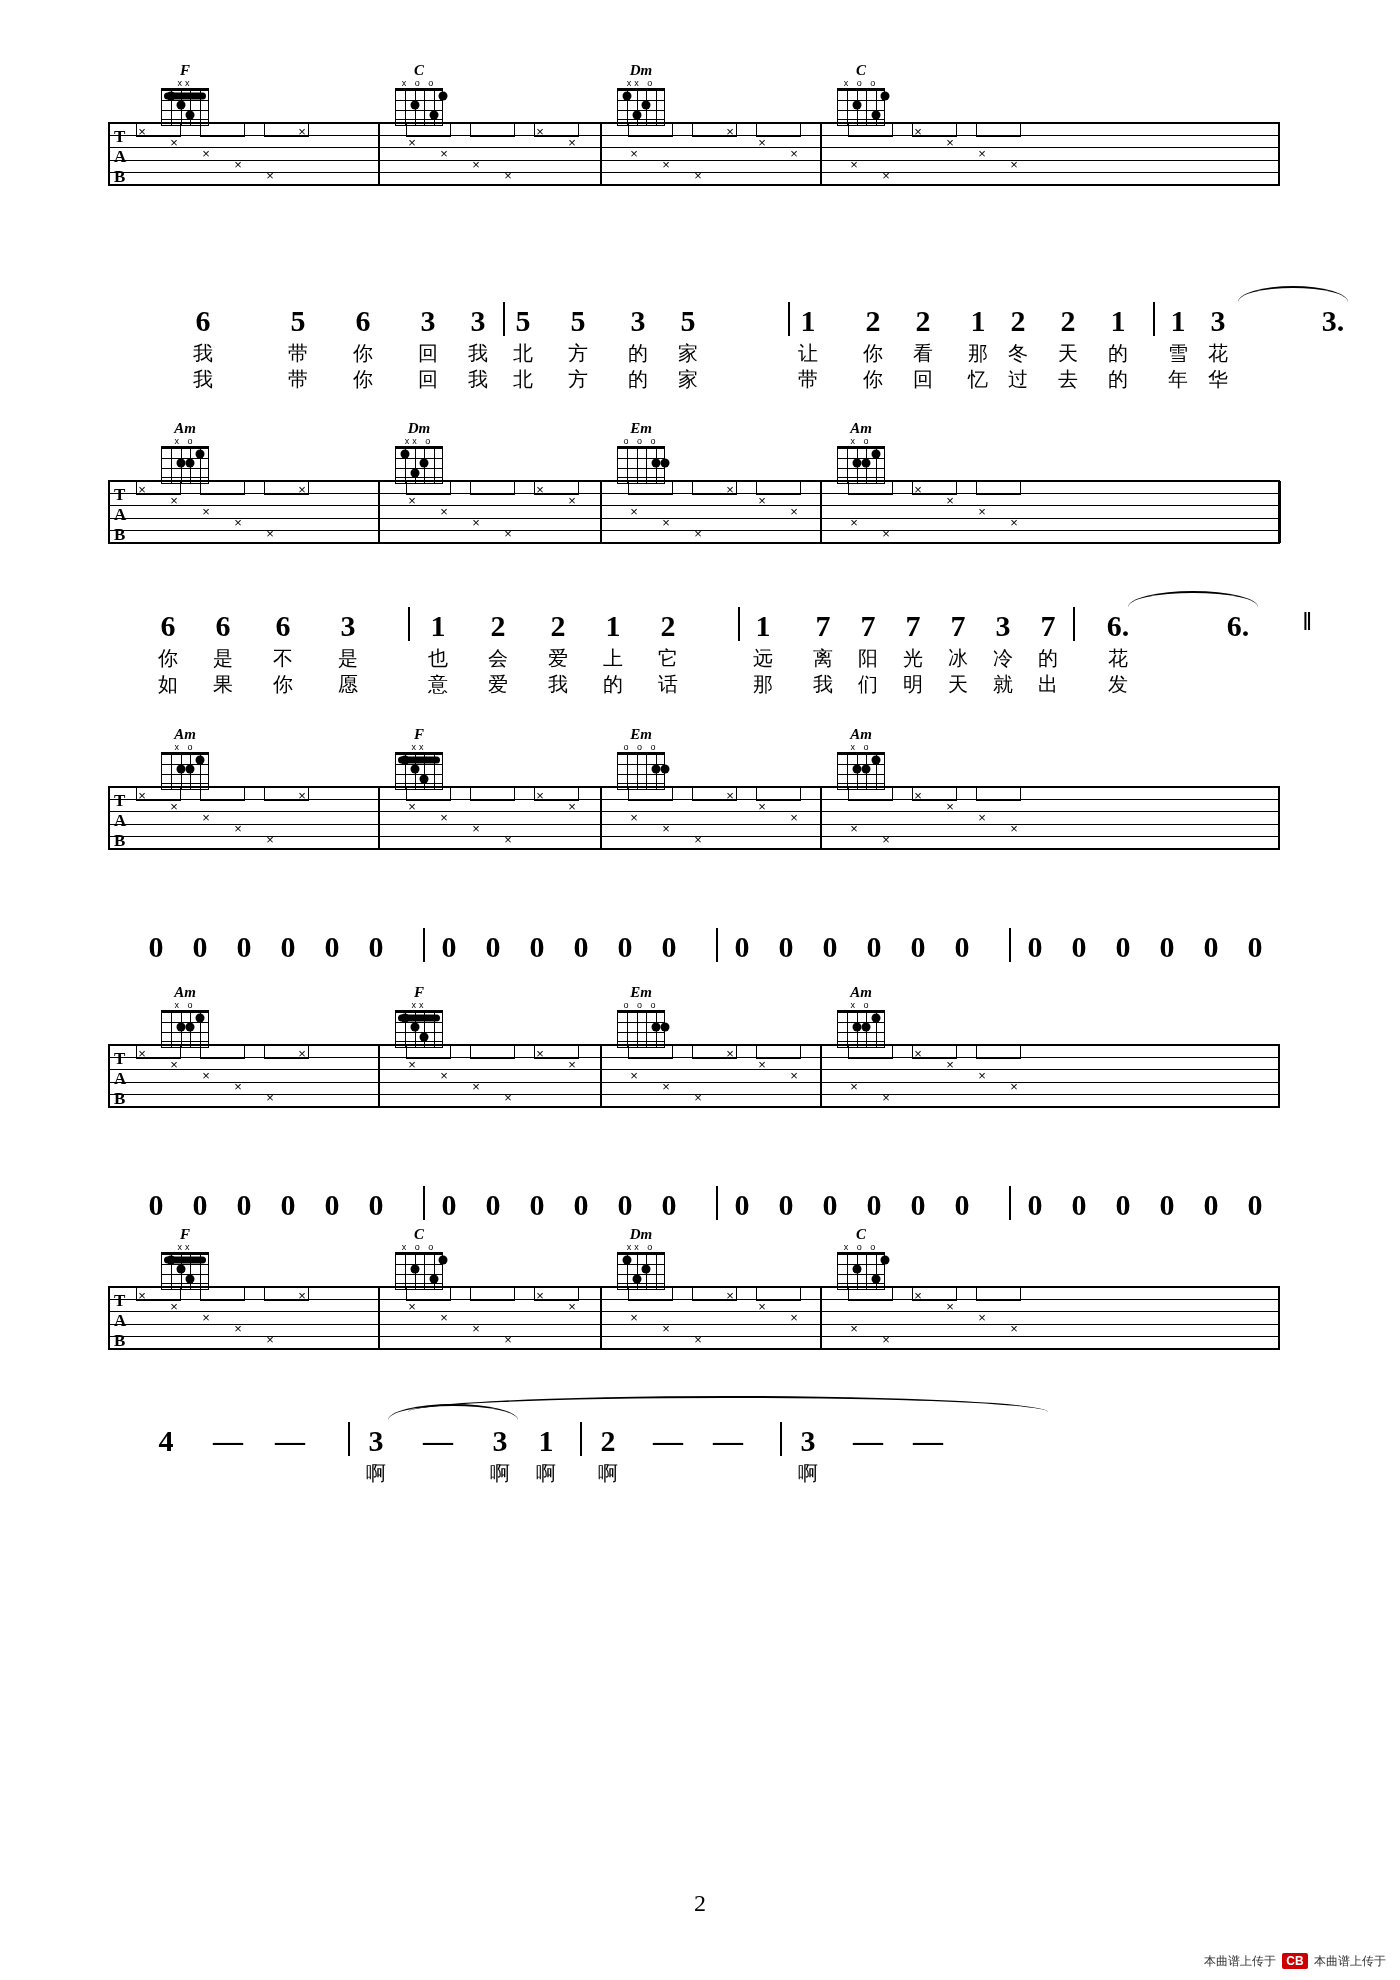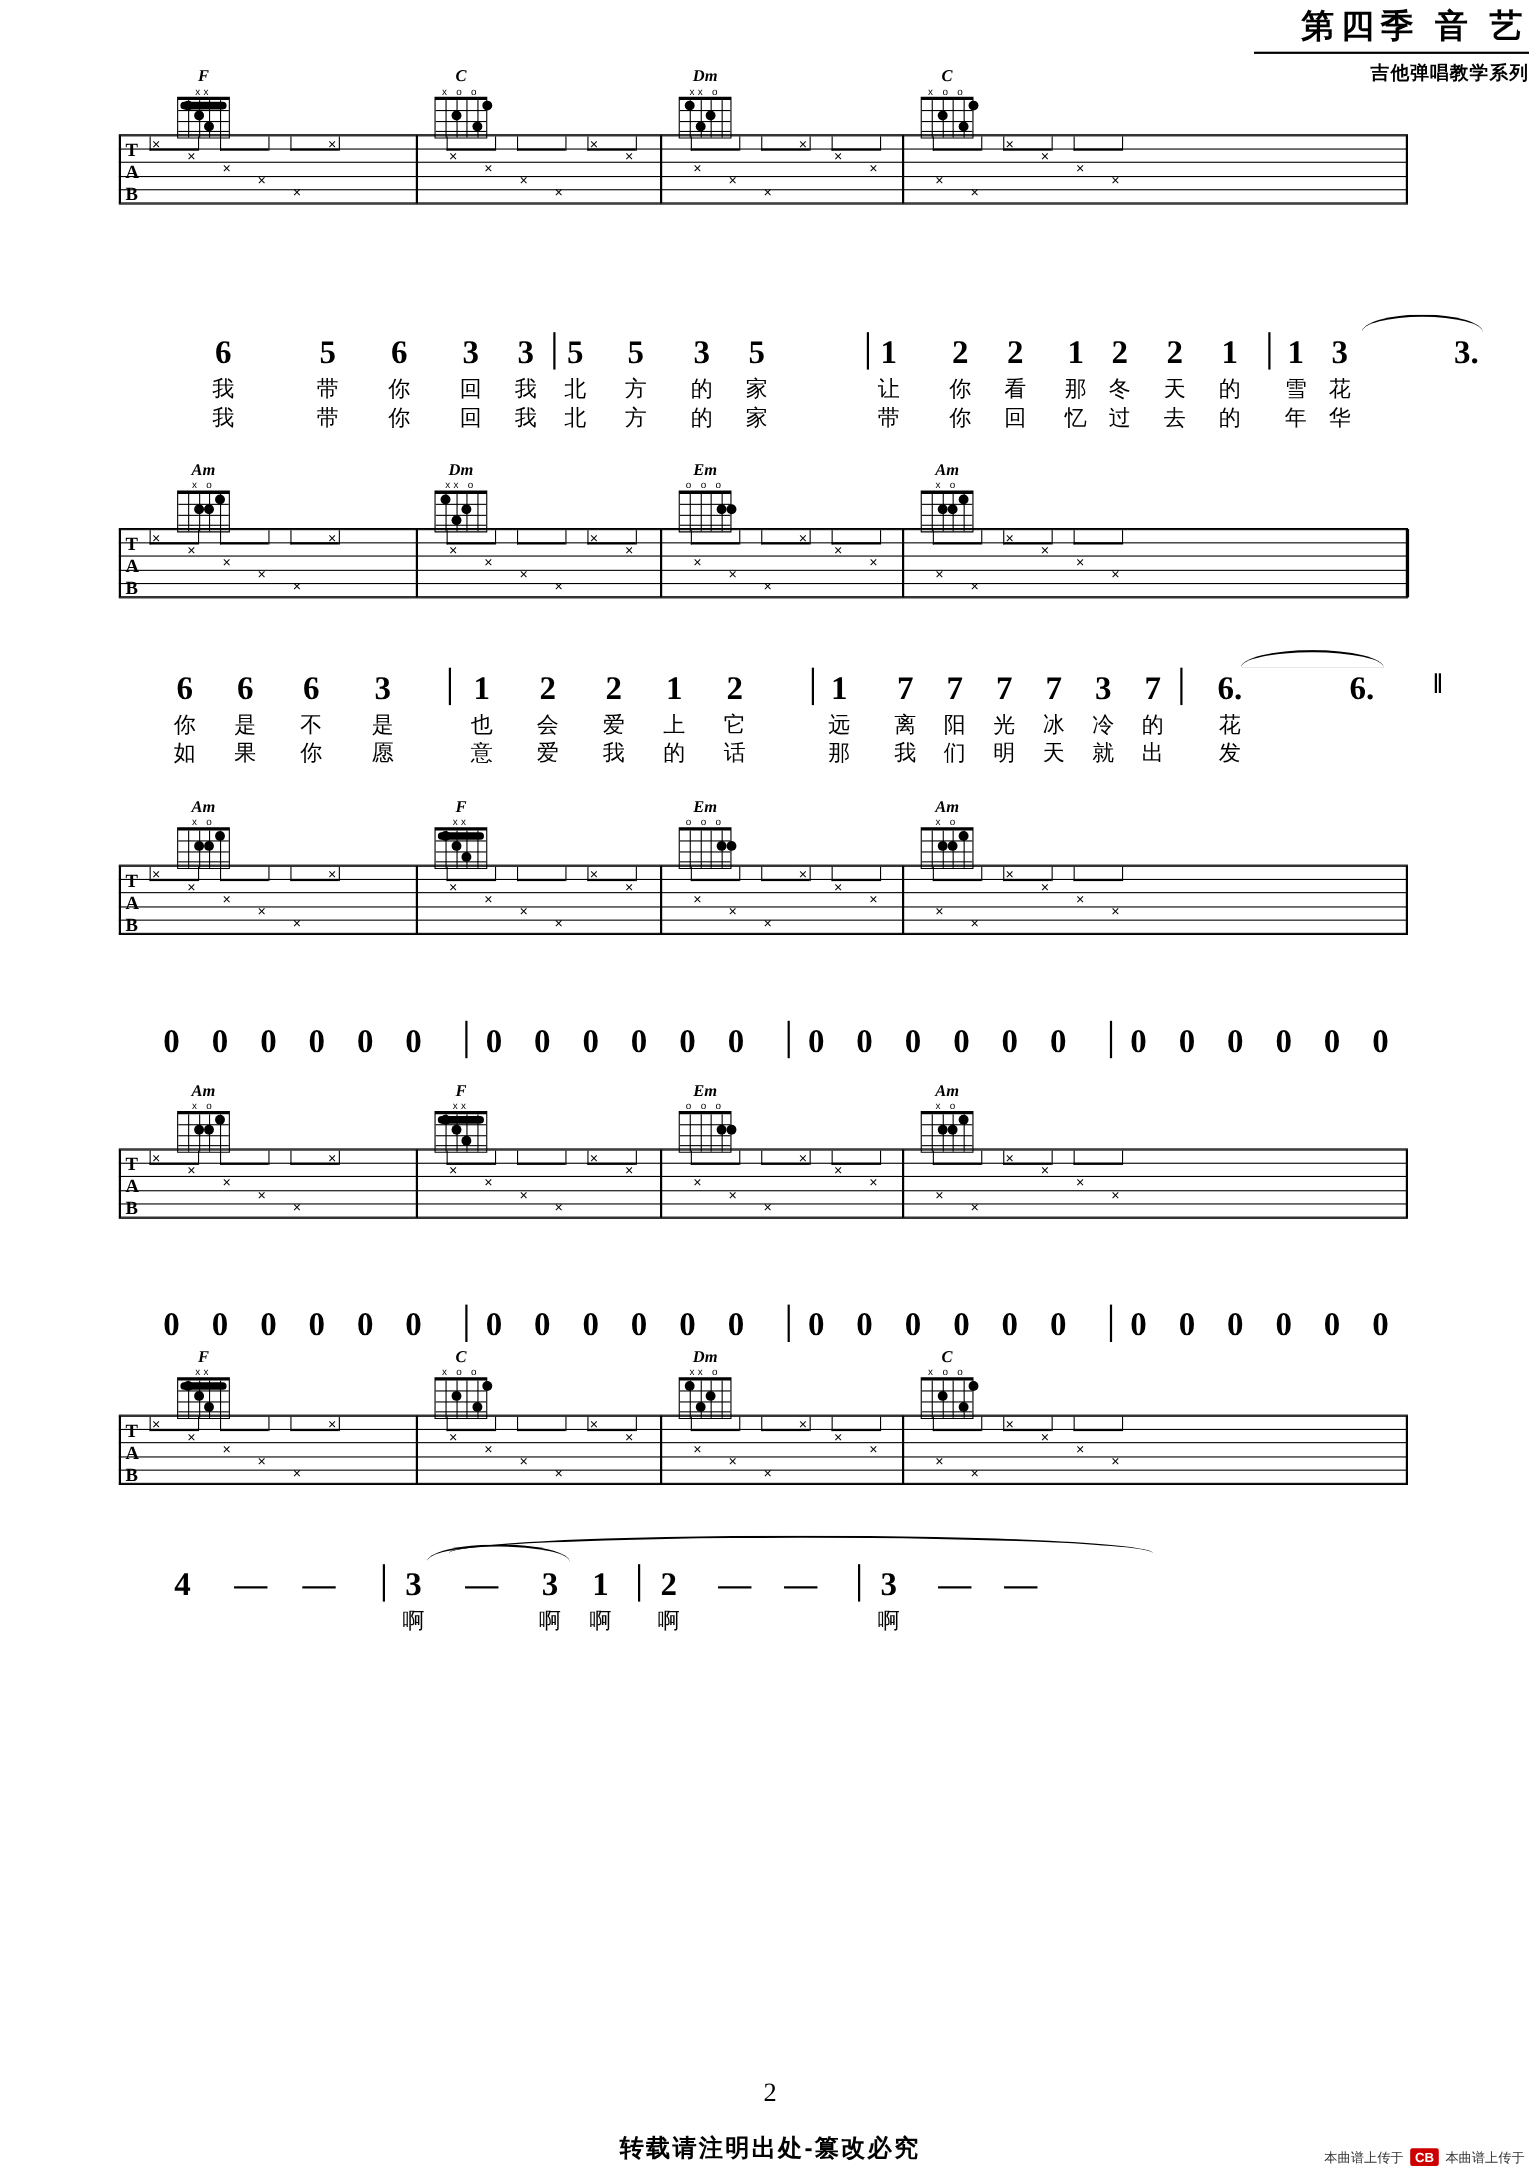--- a/index.html
+++ b/index.html
@@ -54,25 +54,20 @@
   .pgno{position:absolute;left:0;right:0;text-align:center;font-family:"Liberation Serif",serif;font-size:24px;}
   .foot{position:absolute;left:0;right:0;text-align:center;font-family:"Liberation Sans",sans-serif;font-weight:bold;font-size:22px;letter-spacing:2px;}
   .credit{position:absolute;right:14px;bottom:10px;font-family:"Liberation Sans",sans-serif;font-size:12px;color:#333;}
   .credit .logo{display:inline-block;background:#c00;color:#fff;font-weight:bold;padding:1px 4px;border-radius:2px;margin:0 3px;}
 </style>
 </head>
 <body>
 
 <div class="page">
 
-  <div class="hdr">
-    <div class="t1">第四季 音 艺</div>
-    <div class="rule"></div>
-    <div class="t2">吉他弹唱教学系列</div>
-  </div>
 
   <div id="systems-host">
       <div class="system" style="top: 62px;">
         <div class="chords">
           <div class="chord" style="left: 44px;">
             <div class="nm">F</div>
             <div class="mk">xx</div>
             <div class="grid">
               <i class="v" style="left: 9.4px;"></i>
               <i class="v" style="left: 18.8px;"></i>
@@ -1008,19 +1003,18 @@
           <div class="w" style="left: 268px;">啊</div>
           <div class="w" style="left: 392px;">啊</div>
           <div class="w" style="left: 438px;">啊</div>
           <div class="w" style="left: 500px;">啊</div>
           <div class="w" style="left: 700px;">啊</div>
         </div>
       </div>
     </div>
 
   <div class="pgno" style="top:1890px">2</div>
-  <div class="foot" style="top:1938px">转载请注明出处-篡改必究</div>
   <div class="credit">
     <span>本曲谱上传于</span>
     <span class="logo">CB</span>
     <span>本曲谱上传于</span>
   </div>
 </div>
 
 </body></html>

